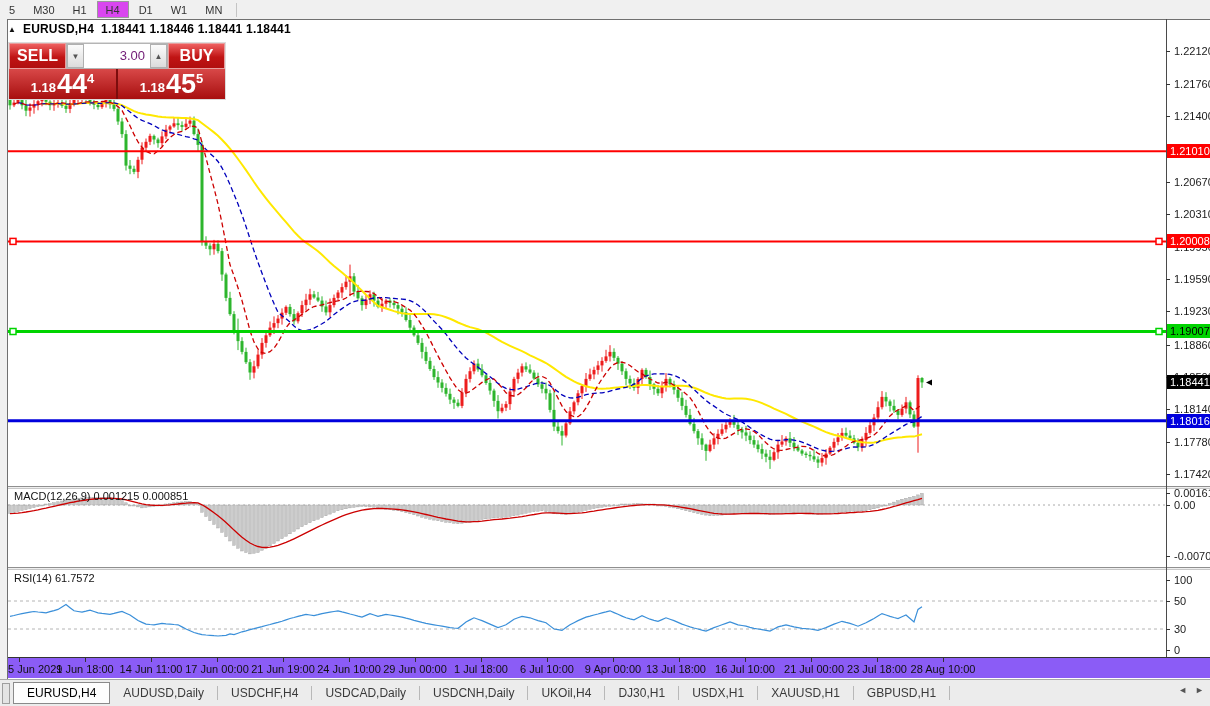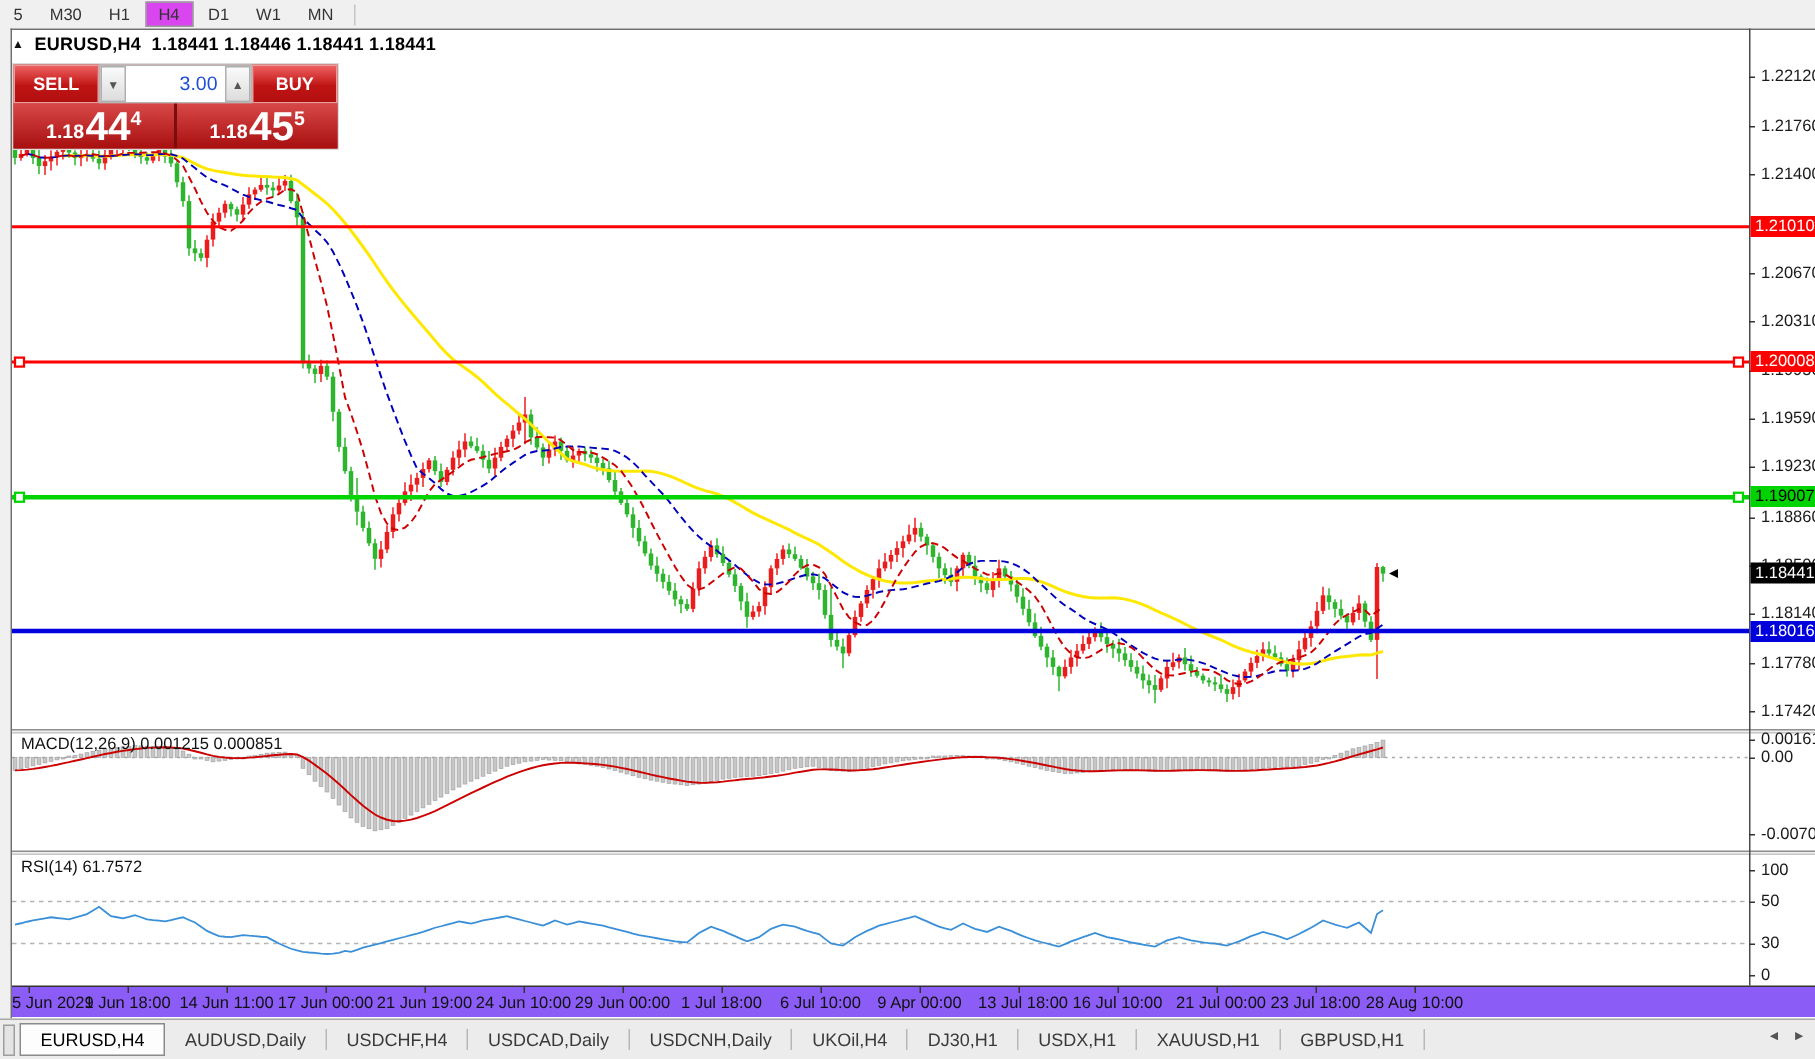--- a/index.html
+++ b/index.html
@@ -16,24 +16,24 @@
   
   #chartwin { position:absolute; left:7px; top:19px; width:1203px; height:660px; background:#fff; border-left:1px solid #707070; border-top:1px solid #707070; }
   #titlebar { position:absolute; left:8px; top:21px; width:1150px; height:16px; background:#fff; font-size:12px; color:#000; display:flex; align-items:center; gap:7px; }
   #titlebar .tri { font-size:8px; color:#111; }
   #titlebar .ttl { font-weight:700; letter-spacing:0.2px; }
   svg.pane { position:absolute; background:transparent; }
 
   
   #tradepanel { position:absolute; left:8px; top:42px; width:218px; height:58px; background:#b61616; border:1px solid #dcdcdc; display:flex; flex-direction:column; }
   #tp-row1 { display:flex; height:26px; align-items:stretch; }
-  .tp-btn { width:57px; color:#fff; font-size:12px; font-weight:600; display:flex; align-items:center; justify-content:center; background:linear-gradient(#ee6060,#c01414 55%,#b10f0f); border:1px solid #e89c9c; cursor:pointer; }
+  .tp-btn { width:57px; color:#fff; font-size:16px; font-weight:600; display:flex; align-items:center; justify-content:center; background:linear-gradient(#ee6060,#c01414 55%,#b10f0f); border:1px solid #e89c9c; cursor:pointer; }
   #tp-spin { flex:1; display:flex; background:#e9e9e9; border:1px solid #b5b5b5; }
   .spin-btn { width:17px; display:flex; align-items:center; justify-content:center; font-size:8px; color:#555; background:linear-gradient(#fbfbfb,#dcdcdc); border:1px solid #b0b0b0; cursor:pointer; }
-  #tp-vol { flex:1; background:#fff; font-size:13px; color:#1d4ed8; text-align:right; padding:4px 5px 0 0; }
+  #tp-vol { flex:1; background:#fff; font-size:13px; color:#701a75; text-align:right; padding:4px 5px 0 0; }
   #tp-row2 { flex:1; display:flex; }
   .tp-price { flex:1; display:flex; align-items:flex-end; justify-content:center; color:#fff; background:linear-gradient(#d84848,#a80f0f); padding-bottom:1px; cursor:pointer; }
   .tp-price .sm { font-size:13px; font-weight:600; margin:0 1px 3px 0; }
   .tp-price .bg { font-size:27px; font-weight:700; line-height:28px; }
   .tp-price .sup { font-size:13px; font-weight:700; align-self:flex-start; margin-top:2px; }
   .tp-div { width:2px; background:#7c0d0d; }
 
   
   .pane-label { position:absolute; font-size:11px; color:#111; z-index:5; }
 
@@ -894,21 +894,21 @@
       <div class="time-label" style="left: 308px; width: 66px; text-align: center;">24 Jun 10:00</div>
       <div class="time-tick" style="left: 407px;"></div>
       <div class="time-label" style="left: 374px; width: 66px; text-align: center;">29 Jun 00:00</div>
       <div class="time-tick" style="left: 473px;"></div>
       <div class="time-label" style="left: 440px; width: 66px; text-align: center;">1 Jul 18:00</div>
       <div class="time-tick" style="left: 539px;"></div>
       <div class="time-label" style="left: 506px; width: 66px; text-align: center;">6 Jul 10:00</div>
       <div class="time-tick" style="left: 605px;"></div>
       <div class="time-label" style="left: 572px; width: 66px; text-align: center;">9 Apr 00:00</div>
       <div class="time-tick" style="left: 671px;"></div>
-      <div class="time-label" style="left: 638px; width: 66px; text-align: right;">13 Jul 18:00</div>
+      <div class="time-label" style="left: 638px; width: 66px; text-align: left;">13 Jul 18:00</div>
       <div class="time-tick" style="left: 737px;"></div>
       <div class="time-label" style="left: 704px; width: 66px; text-align: center;">16 Jul 10:00</div>
       <div class="time-tick" style="left: 803px;"></div>
       <div class="time-label" style="left: 770px; width: 66px; text-align: right;">21 Jul 00:00</div>
       <div class="time-tick" style="left: 869px;"></div>
       <div class="time-label" style="left: 836px; width: 66px; text-align: center;">23 Jul 18:00</div>
       <div class="time-tick" style="left: 935px;"></div>
       <div class="time-label" style="left: 902px; width: 66px; text-align: center;">28 Aug 10:00</div>
     </div>
 

